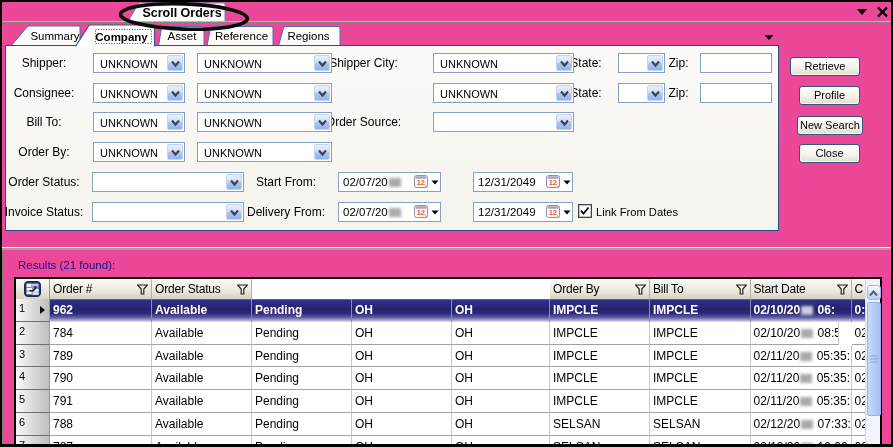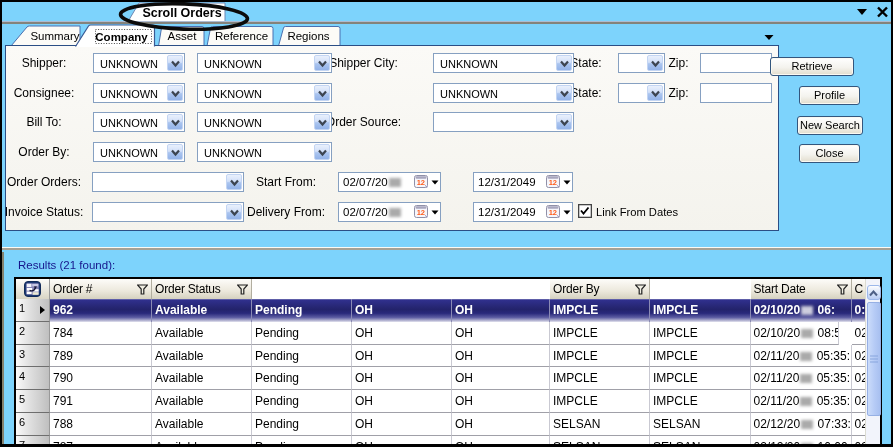--- a/index.html
+++ b/index.html
@@ -1,16 +1,16 @@
 <!DOCTYPE html>
 <html><head><meta charset="utf-8">
 <style>
 *{margin:0;padding:0;box-sizing:border-box}
 body{font-family:"Liberation Sans",sans-serif;background:#fff}
-#win{position:relative;width:893px;height:447px;background:#7dd3fc;overflow:hidden}
+#win{position:relative;width:893px;height:447px;background:#ec4899;overflow:hidden}
 .ab{position:absolute}
 .lbl{position:absolute;font-size:12px;line-height:13px;text-align:center;color:#000;white-space:nowrap}
 .combo{position:absolute;height:20px;background:#fff;border:1px solid #86a0c1}
 .combo .t{position:absolute;left:6px;top:4px;font-size:11px;color:#000}
 .cbtn{position:absolute;right:1px;top:1px;width:16px;height:16px;border-radius:2px;
  background:linear-gradient(180deg,#e9f0fc 0%,#d2e0f9 45%,#abc5ef 55%,#93b3e9 100%);
  border:1px solid #c3d5f3}
 .cbtn svg{position:absolute;left:2px;top:4px}
 .inp{position:absolute;height:20px;background:#fff;border:1px solid #86a0c1}
 .btn{position:absolute;height:19px;border:1px solid #33567e;border-radius:3px;
@@ -80,21 +80,21 @@
  <path d="M75.5,23 L88.5,2 Q89,1 90.8,1 L152.5,1 Q154.5,1 154.5,3 L154.5,23 Z" fill="#ffffff" stroke="none"></path>
  <path d="M75.5,22.5 L88.5,2 Q89,1 90.8,1 L152.5,1 Q154.5,1 154.5,3 L154.5,22.5" fill="none" stroke="#3a5a94" stroke-width="1.2"></path>
  <rect x="95.5" y="5.5" width="56" height="14" fill="none" stroke="#333" stroke-width="0.9" stroke-dasharray="1,1.6"></rect>
  <text x="121.5" y="16.5" font-family="Liberation Sans,sans-serif" font-size="11.5" font-weight="bold" text-anchor="middle" fill="#000">Company</text>
 </svg>
 
 <div class="lbl" style="left:0;width:88px;top:57px">Shipper:</div>
 <div class="lbl" style="left:0;width:88px;top:87px">Consignee:</div>
 <div class="lbl" style="left:0;width:88px;top:116px">Bill To:</div>
 <div class="lbl" style="left:0;width:88px;top:146px">Order By:</div>
-<div class="lbl" style="left:0;width:88px;top:176px">Order Orders:</div>
+<div class="lbl" style="left:0;width:88px;top:176px">Order Status:</div>
 <div class="lbl" style="left:0;width:88px;top:206px">Invoice Status:</div>
 <div class="lbl" style="left:300px;width:127px;top:57px">Shipper City:</div>
 <div class="lbl" style="left:300px;width:127px;top:116px">Order Source:</div>
 <div class="lbl" style="left:560px;width:52px;top:57px">State:</div>
 <div class="lbl" style="left:560px;width:52px;top:87px">State:</div>
 <div class="lbl" style="left:660px;width:37px;top:57px">Zip:</div>
 <div class="lbl" style="left:660px;width:37px;top:87px">Zip:</div>
 <div class="lbl" style="left:240px;width:92px;top:176px">Start From:</div>
 <div class="lbl" style="left:240px;width:92px;top:206px">Delivery From:</div>
 <div class="lbl" style="left:400px;width:63px;top:176px">To:</div>
@@ -263,21 +263,21 @@
 <svg class="ab" style="left:563px;top:210px" width="8" height="5" viewBox="0 0 8 5">
       <path d="M0.5,0.5 L7.5,0.5 L4,4.5 Z" fill="#000"></path>
     </svg>
 
 <svg class="ab" style="left:578px;top:204px" width="14" height="14" viewBox="0 0 14 14">
       <rect x="0.5" y="0.5" width="13" height="13" fill="#fff" stroke="#444" stroke-width="1.6"></rect>
       <path d="M3,6.5 L5.5,9.5 L10.5,3.5" fill="none" stroke="#000" stroke-width="1.8"></path>
     </svg>
 <div class="ab" style="left:596px;top:206px;font-size:11.2px">Link From Dates</div>
 
-<div class="btn" style="left:770px;top:57px;width:84px">Retrieve</div>
+<div class="btn" style="left:790px;top:57px;width:70px">Retrieve</div>
 <div class="btn" style="left:799px;top:86px;width:61px">Profile</div>
 <div class="btn" style="left:797px;top:116px;width:66px">New Search</div>
 <div class="btn" style="left:799px;top:144px;width:61px">Close</div>
 
 <div class="ab" style="left:2px;top:247px;width:889px;height:1px;background:#fbfaf5"></div>
 <div class="ab" style="left:2px;top:248px;width:889px;height:2px;background:#a5a196"></div>
 
 <div class="ab" style="left:18px;top:259px;font-size:11.5px;color:#16168c">Results (21 found):</div>
 
 <div class="ab" style="left:2px;top:252px;width:1.5px;height:192px;background:#85826f"></div>
@@ -301,20 +301,23 @@
   </div>
   <div class="hc" style="left:34px;width:102px">Order #<svg class="fun" style="right:3px" width="11" height="11" viewBox="0 0 11 11">
             <path d="M0.5,1 H10.5 L6.8,5 V10 H4.2 V5 Z" fill="#f0eee2" stroke="#222" stroke-width="1.2"></path>
           </svg></div>
   <div class="hc" style="left:136px;width:100px">Order Status<svg class="fun" style="right:3px" width="11" height="11" viewBox="0 0 11 11">
             <path d="M0.5,1 H10.5 L6.8,5 V10 H4.2 V5 Z" fill="#f0eee2" stroke="#222" stroke-width="1.2"></path>
           </svg></div>
   <div class="hc" style="left:534px;width:100px">Order By<svg class="fun" style="right:3px" width="11" height="11" viewBox="0 0 11 11">
             <path d="M0.5,1 H10.5 L6.8,5 V10 H4.2 V5 Z" fill="#f0eee2" stroke="#222" stroke-width="1.2"></path>
           </svg></div>
+  <div class="hc" style="left:634px;width:100.5px">Bill To<svg class="fun" style="right:3px" width="11" height="11" viewBox="0 0 11 11">
+            <path d="M0.5,1 H10.5 L6.8,5 V10 H4.2 V5 Z" fill="#f0eee2" stroke="#222" stroke-width="1.2"></path>
+          </svg></div>
   <div class="hc" style="left:734.5px;width:101px">Start Date<svg class="fun" style="right:3px" width="11" height="11" viewBox="0 0 11 11">
             <path d="M0.5,1 H10.5 L6.8,5 V10 H4.2 V5 Z" fill="#f0eee2" stroke="#222" stroke-width="1.2"></path>
           </svg></div>
   <div class="hc" style="left:835.5px;width:13.5px;border-right:none">C</div>
 
   <div class="row sel" style="top:20px;width:849px">
    <div class="nc">1<svg style="position:absolute;right:3px;top:6px" width="7" height="10" viewBox="0 0 7 10">
               <path d="M1,1 L6,5 L1,9 Z" fill="#000"></path>
             </svg></div>
    <div class="ab" style="left:34px;top:0;width:815px;height:22.8px;background:linear-gradient(180deg,#7878b8 0%,#30308c 6%,#23236b 45%,#29297b 62%,#5c5ca2 80%,#a9a9cb 92%,#e3e3ef 100%)"></div>

